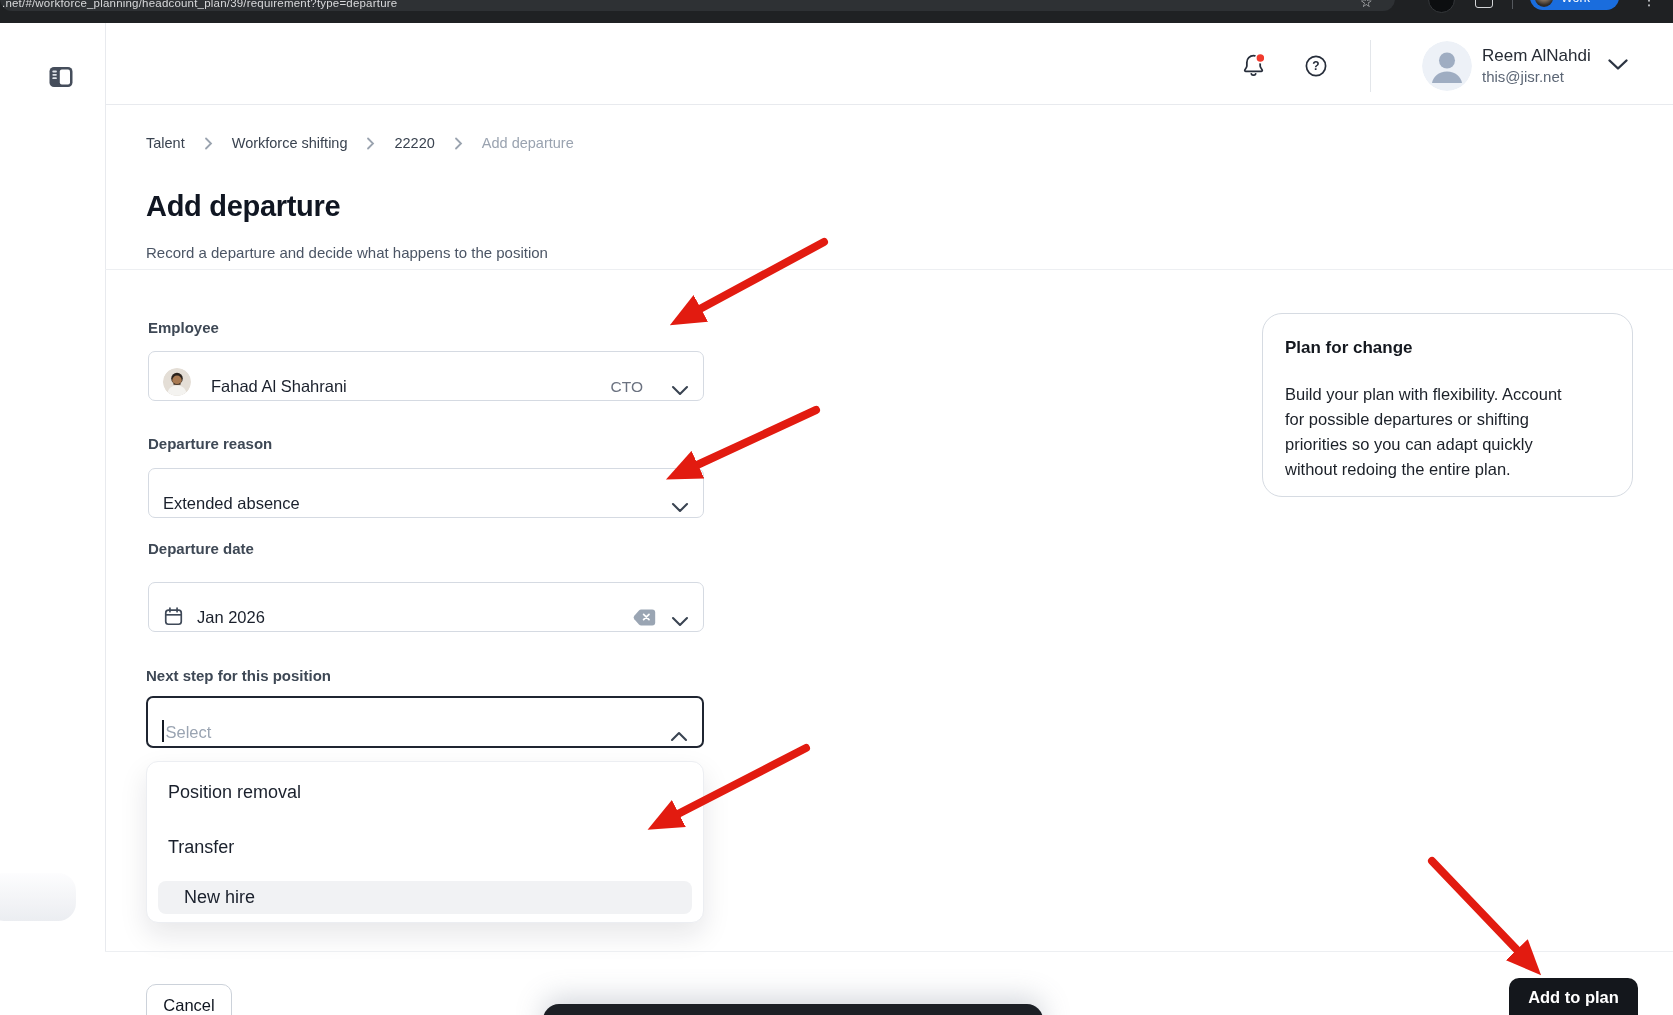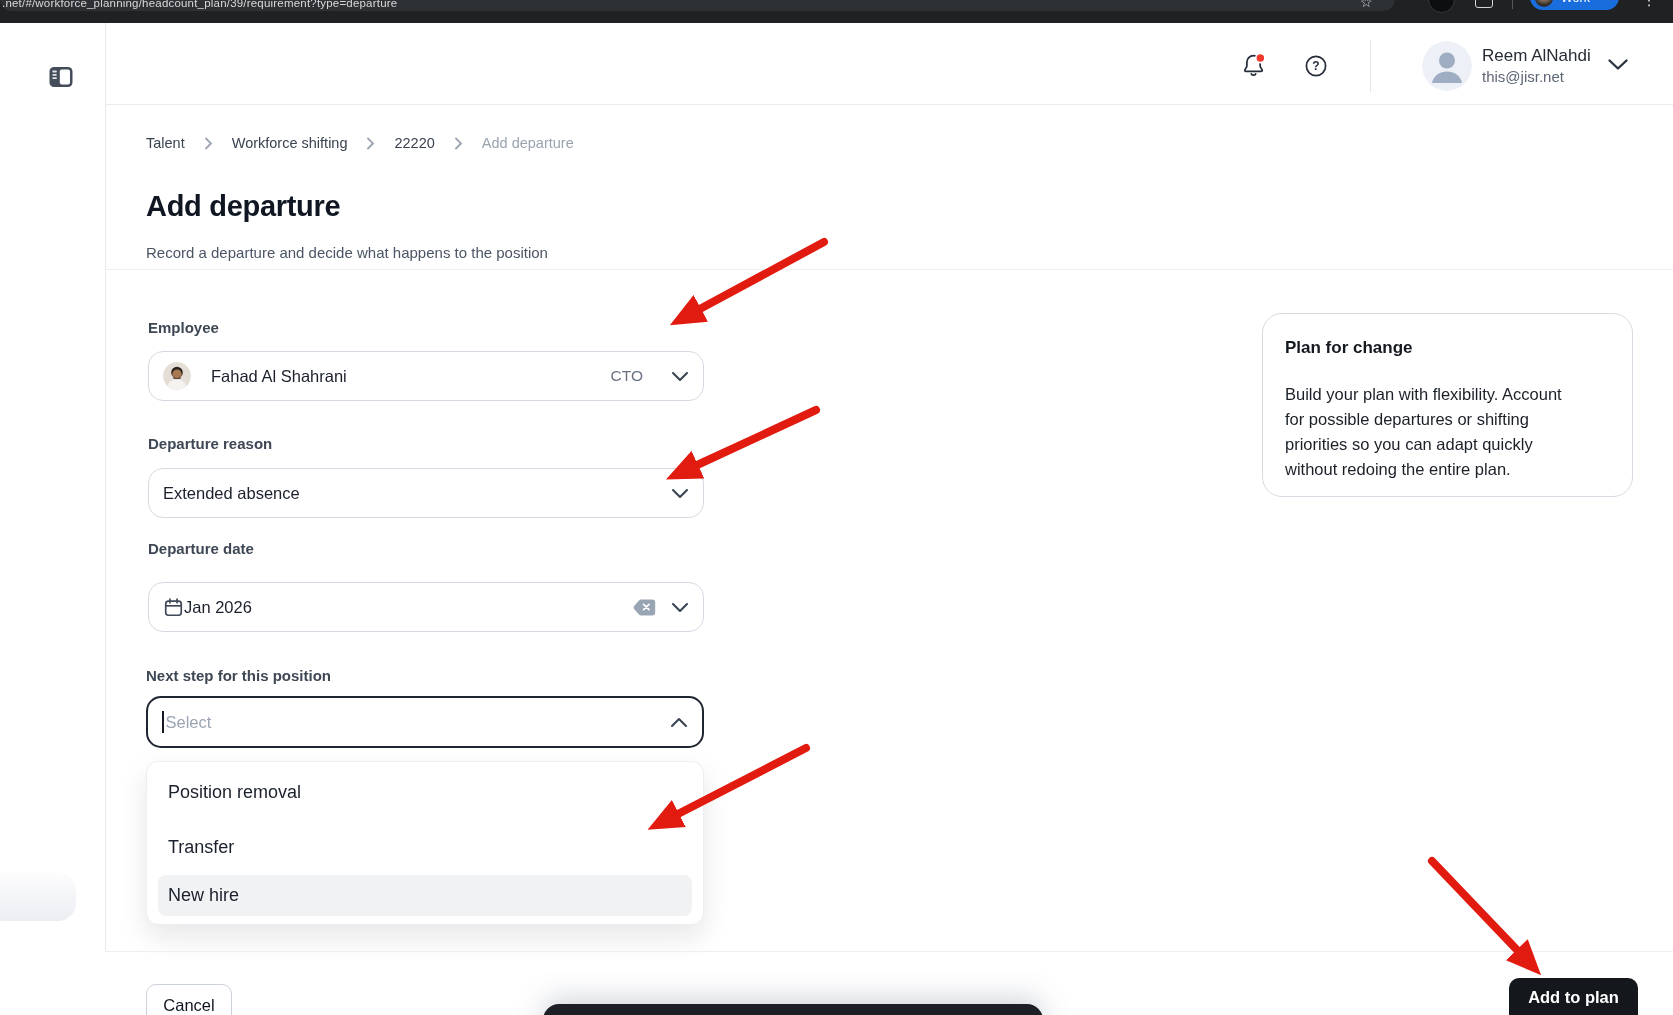--- a/index.html
+++ b/index.html
@@ -30,32 +30,32 @@
   
   .crumbs{left:146px;top:135px;display:flex;align-items:center;gap:19px;font-size:14.5px;color:#3a4350}
   .crumb{cursor:default}
   .crumb-last{color:#9aa3b0}
   .page-title{left:146px;top:190px;font-size:29px;font-weight:700;letter-spacing:-.3px;color:#101622}
   .page-sub{left:146px;top:244px;font-size:15px;color:#4b5565}
   .divider{left:105px;top:269px;width:1568px;height:1px;background:#edeff2}
 
   
   .f-label{left:148px;font-size:15px;font-weight:700;color:#3e4855}
-  .f-box{left:148px;width:556px;height:50px;background:#fff;border:1px solid #d5dae2;border-radius:15px;
-         box-sizing:border-box;display:flex;align-items:center;padding:12px 14px;font-size:16.5px;color:#1a202c}
+  .f-box{left:148px;width:556px;height:50px;background:#fff;border:1px solid #d5dae2;border-radius:7px;
+         box-sizing:border-box;display:flex;align-items:flex-end;padding:4px 14px;font-size:16.5px;color:#1a202c}
   .f-box .grow{flex:1}
   .f-box .role{color:#6b7280;font-size:15.5px;margin-right:28px}
   .combo-focus{border:2px solid #1f2531;height:52px}
   .placeholder{color:#9aa4b2}
   .caret{display:inline-block;width:1.5px;height:22px;background:#141a24;margin-right:2px;vertical-align:middle}
 
   .dd-panel{left:146px;top:761px;width:558px;background:#fff;border:1px solid #eceef2;border-radius:12px;
             box-shadow:0 12px 28px rgba(16,24,40,.10);padding:4px 0 8px;box-sizing:border-box}
   .dd-opt{height:53px;display:flex;align-items:center;padding-left:21px;font-size:18px;color:#1a202c}
-  .dd-opt.hl{height:41px;margin:0 11px 0;background:#f1f2f4;border-radius:8px;padding-left:10px}
+  .dd-opt.hl{height:33px;margin:6px 11px 0;background:#f1f2f4;border-radius:8px;padding-left:26px}
 
   
   .side-panel{left:1262px;top:313px;width:371px;height:184px;border:1px solid #d6dbe2;border-radius:20px;
               box-sizing:border-box;padding:24px 22px}
   .sp-title{font-size:17px;font-weight:700;color:#14181f}
   .sp-body{margin-top:24px;font-size:16.5px;line-height:25px;color:#1b2028}
 
   
   .foot-div{left:105px;top:951px;width:1568px;height:1px;background:#edeff2}
   .btn-cancel{left:146px;top:984px;width:86px;height:48px;border:1px solid #ccd2da;border-radius:10px;background:#fff;
@@ -194,21 +194,21 @@
   </div>
 
   <div class="abs f-label" style="top:540px">Departure date</div>
   <div class="abs f-box" style="top:582px">
     <svg width="21" height="21" viewBox="0 0 20 20">
       <rect x="2.6" y="4" width="14.8" height="13.4" rx="2.6" fill="none" stroke="#3f4958" stroke-width="1.6"></rect>
       <line x1="2.6" y1="8.4" x2="17.4" y2="8.4" stroke="#3f4958" stroke-width="1.6"></line>
       <line x1="6.6" y1="2" x2="6.6" y2="5.4" stroke="#3f4958" stroke-width="1.6" stroke-linecap="round"></line>
       <line x1="13.4" y1="2" x2="13.4" y2="5.4" stroke="#3f4958" stroke-width="1.6" stroke-linecap="round"></line>
     </svg>
-    <span style="">Jan 2026</span>
+    <span style="margin-left:13px">Jan 2026</span>
     <span class="grow"></span>
     <svg width="24" height="19" viewBox="0 0 24 19" style="margin-right:15px">
       <path d="M9.2 1.5h11a3 3 0 0 1 3 3v10a3 3 0 0 1-3 3h-11c-.85 0-1.66-.36-2.23-.99L2.3 11.2a2.6 2.6 0 0 1 0-3.4L6.97 2.5A3 3 0 0 1 9.2 1.5z" fill="#9aa5b3"></path>
       <path d="M11.6 6.3 l5.4 5.4 M17 6.3 l-5.4 5.4" stroke="#ffffff" stroke-width="1.7" stroke-linecap="round"></path>
     </svg>
     <svg width="18" height="11" viewBox="0 0 18 11">
       <path d="M2 2 L9 9 L16 2" fill="none" stroke="#3a4452" stroke-width="2.1" stroke-linecap="round" stroke-linejoin="round"></path>
     </svg>
   </div>
 

